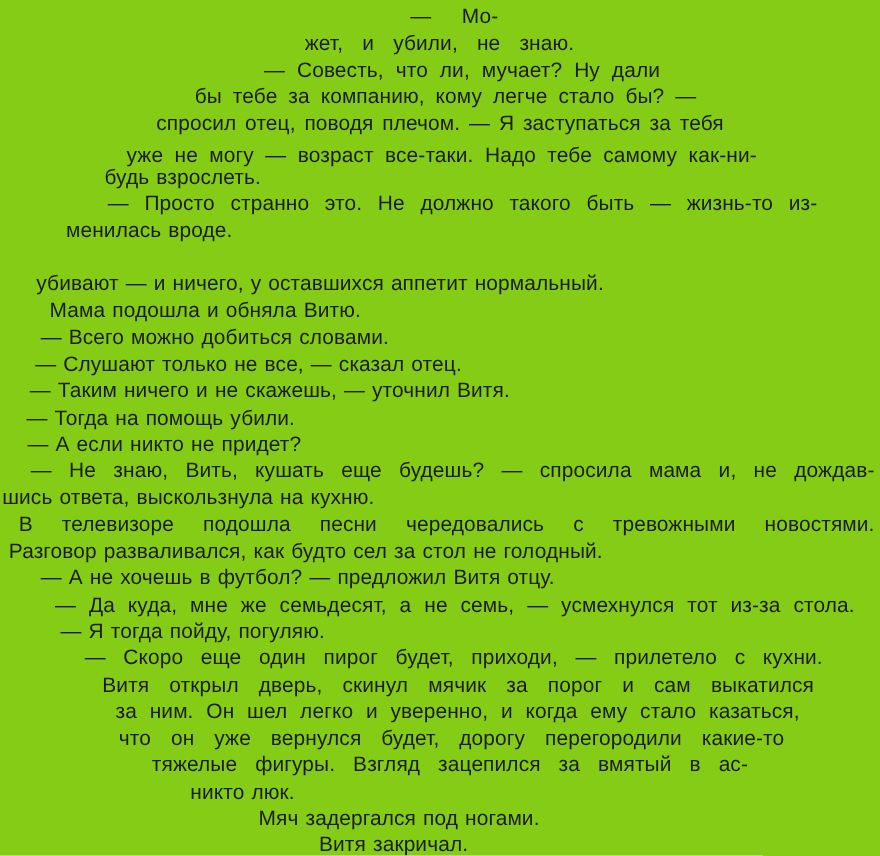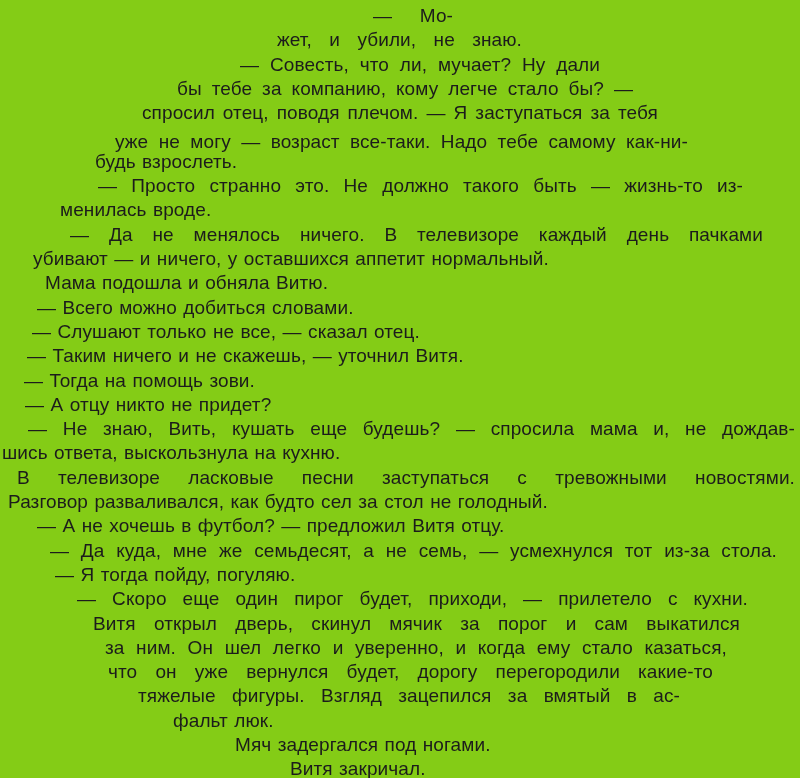--- a/index.html
+++ b/index.html
@@ -39,36 +39,35 @@
 
 <div class="line justify" style="left: 373px; top: 4px; width: 80px;">— Мо-</div>
     <div class="line justify" style="left: 277px; top: 28.3px; width: 245px;">жет, и убили, не знаю.</div>
     <div class="line justify" style="left: 240px; top: 52.6px; width: 360px;">— Совесть, что ли, мучает? Ну дали</div>
     <div class="line justify" style="left: 177px; top: 76.9px; width: 456px;">бы тебе за компанию, кому легче стало бы? —</div>
     <div class="line justify" style="left: 142px; top: 101.2px; width: 516px;">спросил отец, поводя плечом. — Я заступаться за тебя</div>
     <div class="line justify" style="left: 115px; top: 130px; width: 573px;">уже не могу — возраст все-таки. Надо тебе самому как-ни-</div>
     <div class="line" style="left: 95px; top: 149.8px; text-align: right;">будь взрослеть.</div>
     <div class="line justify" style="left: 98px; top: 174.1px; width: 645px;">— Просто странно это. Не должно такого быть — жизнь-то из-</div>
     <div class="line" style="left: 60px; top: 198.4px;">менилась вроде.</div>
-    <div class="line justify" style="left: 70px; top: 222.7px; width: 693px;">— Да не менялось ничего. В телевизоре каждый день пачками</div>
     <div class="line" style="left: 33px; top: 247px;">убивают — и ничего, у оставшихся аппетит нормальный.</div>
     <div class="line" style="left: 45px; top: 271.3px;">Мама подошла и обняла Витю.</div>
     <div class="line" style="left: 37px; top: 295.6px;">— Всего можно добиться словами.</div>
     <div class="line" style="left: 32px; top: 319.9px;">— Слушают только не все, — сказал отец.</div>
     <div class="line" style="left: 27px; top: 344.2px;">— Таким ничего и не скажешь, — уточнил Витя.</div>
-    <div class="line" style="left: 24px; top: 368.5px;">— Тогда на помощь зови.</div>
-    <div class="line" style="left: 25px; top: 392.8px;">— А отцу никто не придет?</div>
+    <div class="line" style="left: 24px; top: 368.5px;">— Тогда на помощь убили.</div>
+    <div class="line" style="left: 25px; top: 392.8px;">— А если никто не придет?</div>
     <div class="line justify" style="left: 28px; top: 417.1px; width: 767px;">— Не знаю, Вить, кушать еще будешь? — спросила мама и, не дождав-</div>
     <div class="line" style="left: 2px; top: 441.4px;">шись ответа, выскользнула на кухню.</div>
-    <div class="line justify" style="left: 17px; top: 465.7px; width: 778px;">В телевизоре ласковые песни заступаться с тревожными новостями.</div>
+    <div class="line justify" style="left: 17px; top: 465.7px; width: 778px;">В телевизоре подошла песни чередовались с тревожными новостями.</div>
     <div class="line" style="left: 8px; top: 490px;">Разговор разваливался, как будто сел за стол не голодный.</div>
     <div class="line" style="left: 37px; top: 514.3px;">— А не хочешь в футбол? — предложил Витя отцу.</div>
     <div class="line justify" style="left: 50px; top: 538.6px; width: 727px;">— Да куда, мне же семьдесят, а не семь, — усмехнулся тот из-за стола.</div>
     <div class="line" style="left: 55px; top: 562.9px;">— Я тогда пойду, погуляю.</div>
     <div class="line justify" style="left: 77px; top: 587.2px; width: 671px;">— Скоро еще один пирог будет, приходи, — прилетело с кухни.</div>
     <div class="line justify" style="left: 93px; top: 611.5px; width: 647px;">Витя открыл дверь, скинул мячик за порог и сам выкатился</div>
     <div class="line justify" style="left: 105px; top: 635.8px; width: 622px;">за ним. Он шел легко и уверенно, и когда ему стало казаться,</div>
     <div class="line justify" style="left: 108px; top: 660.1px; width: 605px;">что он уже вернулся будет, дорогу перегородили какие-то</div>
     <div class="line justify" style="left: 138px; top: 684.4px; width: 542px;">тяжелые фигуры. Взгляд зацепился за вмятый в ас-</div>
-    <div class="line" style="left: 173px; top: 708.7px;">фальт люк.</div>
+    <div class="line" style="left: 173px; top: 708.7px;">никто люк.</div>
     <div class="line" style="left: 235px; top: 733px;">Мяч задергался под ногами.</div>
     <div class="line" style="left: 290px; top: 757.3px;">Витя закричал.</div>
   </div>
 
 </body></html>

